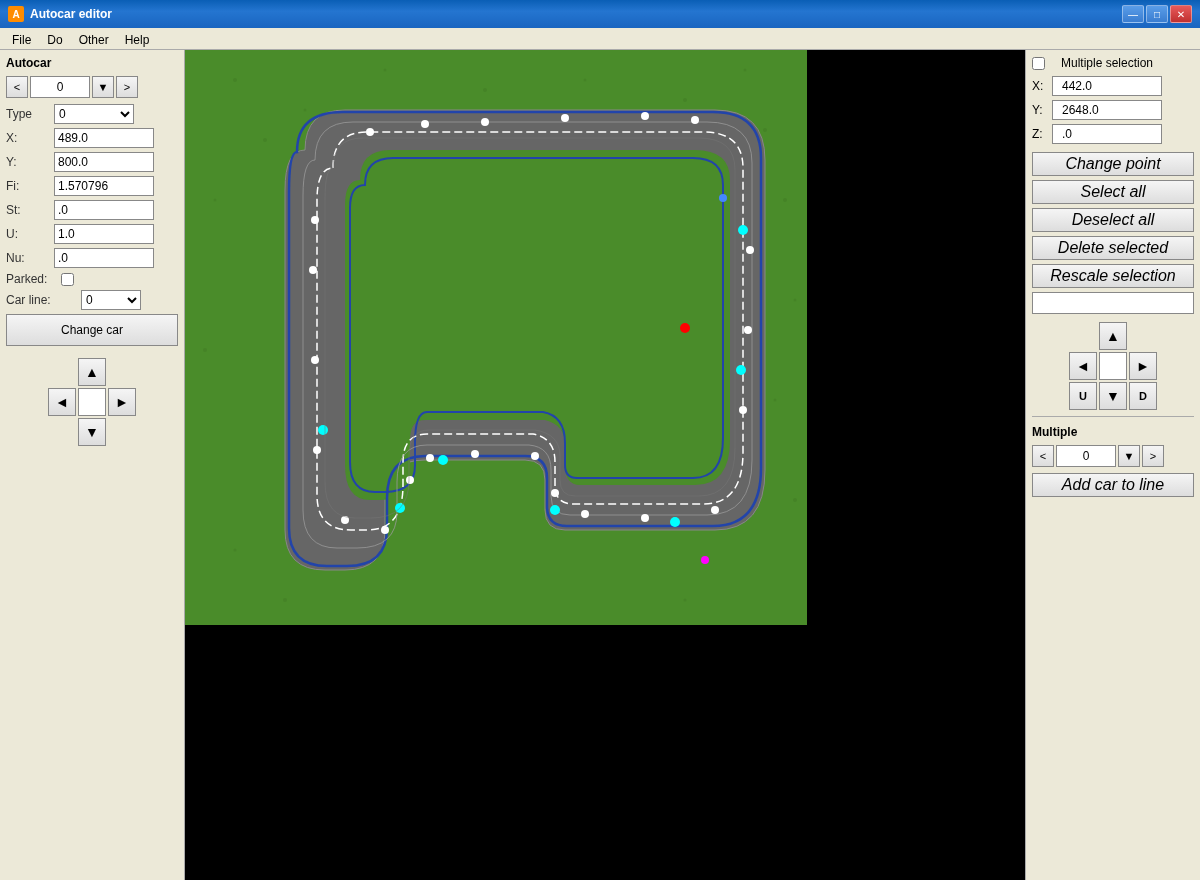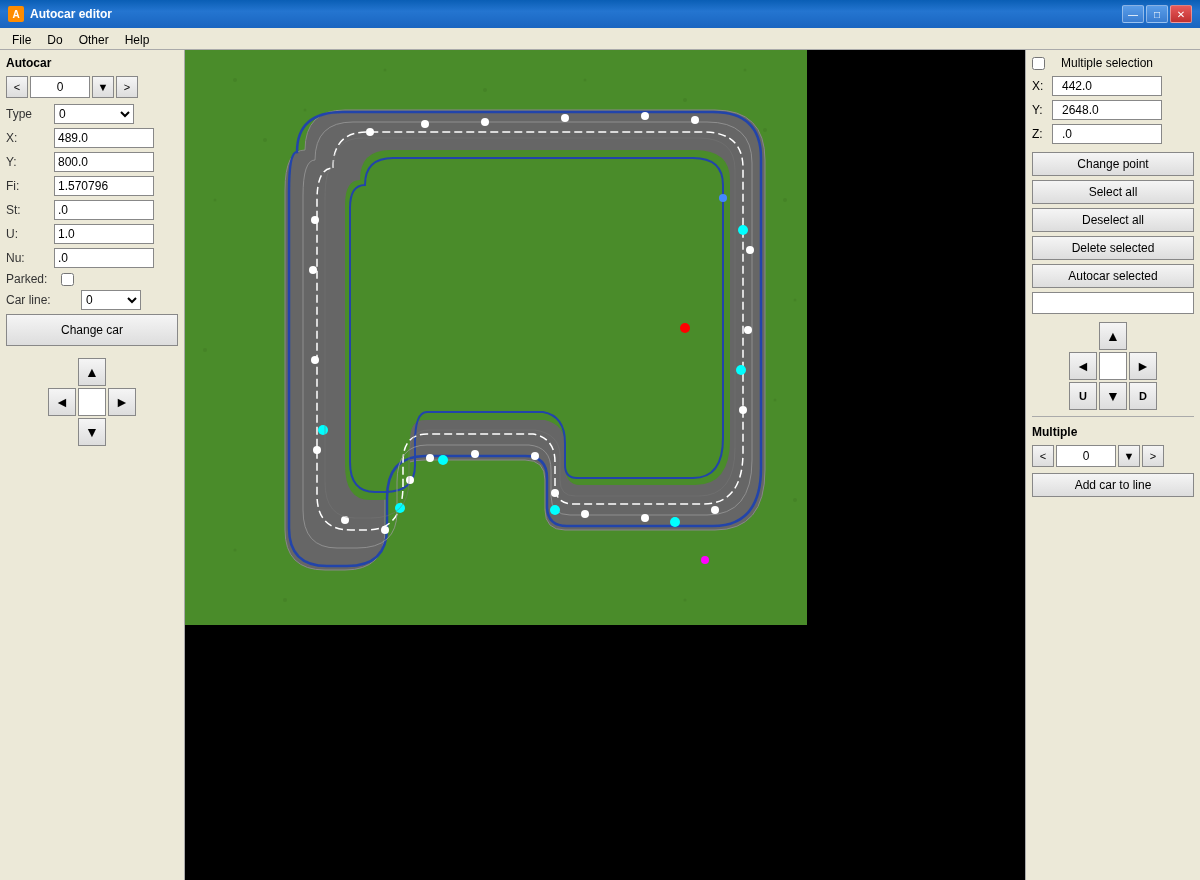--- a/index.html
+++ b/index.html
@@ -211,22 +211,23 @@
       font-size: 12px;
       padding: 0 9px;
       width: 110px;
     }
     .right-btn {
       width: 100%;
       height: 24px;
       border: 1px solid #888;
       background: linear-gradient(to bottom, #f5f5f5, #ddd);
       cursor: pointer;
-      font-size: 12px;
+      font-size: 16px;
       margin-bottom: 4px;
+      font-style: italic;
     }
     .checkbox-multiple {
       display: flex;
       align-items: center;
       margin-bottom: 6px;
       gap: 16px;
     }
     .text-input-small {
       width: 100%;
       height: 22px;
@@ -474,21 +475,21 @@
     <div class="coords-row">
       <span class="coord-label">Z:</span>
       <input class="coord-input" type="text" value=".0" style="">
     </div>
 
     
     <button class="right-btn" style="margin-top:4px;">Change point</button>
     <button class="right-btn">Select all</button>
     <button class="right-btn">Deselect all</button>
     <button class="right-btn">Delete selected</button>
-    <button class="right-btn">Autocar selected</button>
+    <button class="right-btn">Rescale selection</button>
 
     
     <input class="text-input-small" type="text" value="" style="">
 
     
     <div style="width:115px; margin: 4px auto;">
       <div class="nav-row">
         <button class="nav-btn">▲</button>
       </div>
       <div class="nav-row">

